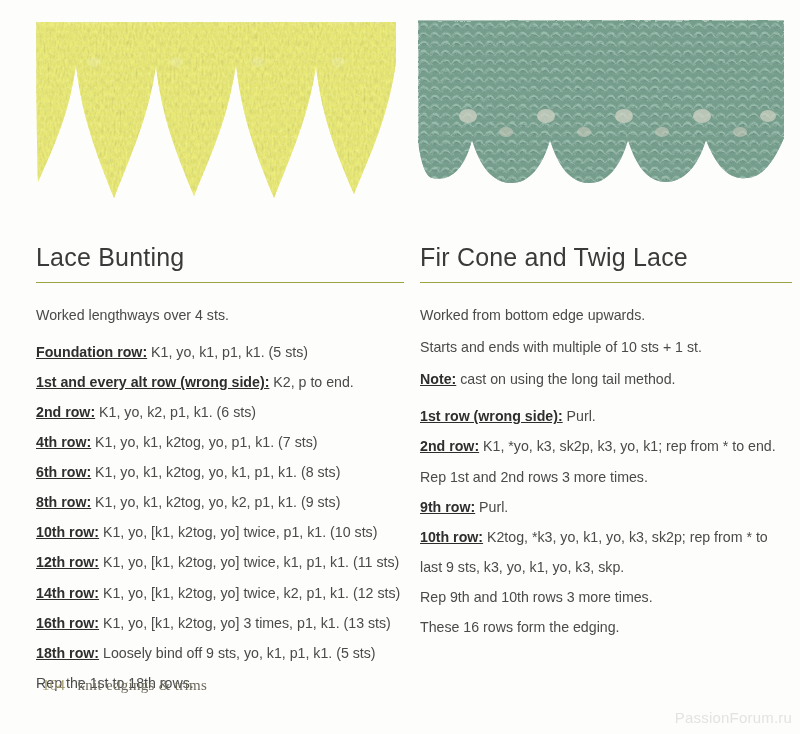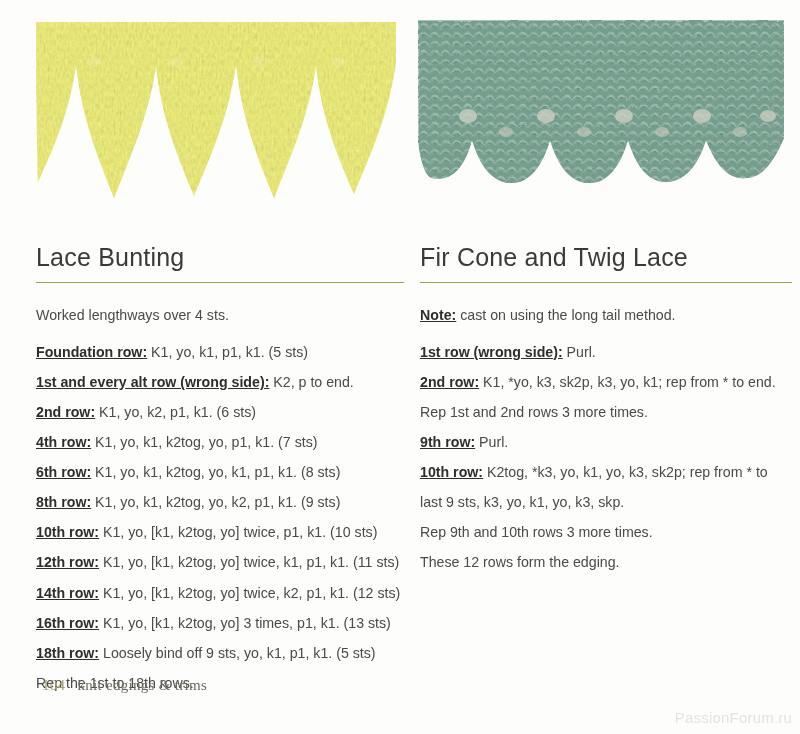--- a/index.html
+++ b/index.html
@@ -239,31 +239,33 @@
         <p><b>16th row:</b><span> K1, yo, [k1, k2tog, yo] 3 times, p1, k1. (13 sts)</span></p>
         <p><b>18th row:</b><span> Loosely bind off 9 sts, yo, k1, p1, k1. (5 sts)</span></p>
         <p><span>Rep the 1st to 18th rows.</span></p>
       </div>
   </div>
 
   <div class="col col-right">
     <h2 class="heading">Fir Cone and Twig Lace</h2>
     <div class="rule"></div>
     <div class="intro" id="right-intro">
+        <p><span>Worked from bottom edge upwards.</span></p>
+        <p><span>Starts and ends with multiple of 10 sts + 1 st.</span></p>
         <p><b>Note:</b><span> cast on using the long tail method.</span></p>
       </div>
     <div class="rows" id="right-rows">
         <p><b>1st row (wrong side):</b><span> Purl.</span></p>
         <p><b>2nd row:</b><span> K1, *yo, k3, sk2p, k3, yo, k1; rep from * to end.</span></p>
         <p><span>Rep 1st and 2nd rows 3 more times.</span></p>
         <p><b>9th row:</b><span> Purl.</span></p>
         <p><b>10th row:</b><span> K2tog, *k3, yo, k1, yo, k3, sk2p; rep from * to</span></p>
         <p><span>last 9 sts, k3, yo, k1, yo, k3, skp.</span></p>
         <p><span>Rep 9th and 10th rows 3 more times.</span></p>
-        <p><span>These 12 rows form the edging.</span></p>
+        <p><span>These 16 rows form the edging.</span></p>
       </div>
   </div>
 
   <div class="footer">
     <span class="pagenum">104</span><span>knit edgings &amp; trims</span>
   </div>
 
   <div class="watermark">PassionForum.ru</div>
 </div>
 

